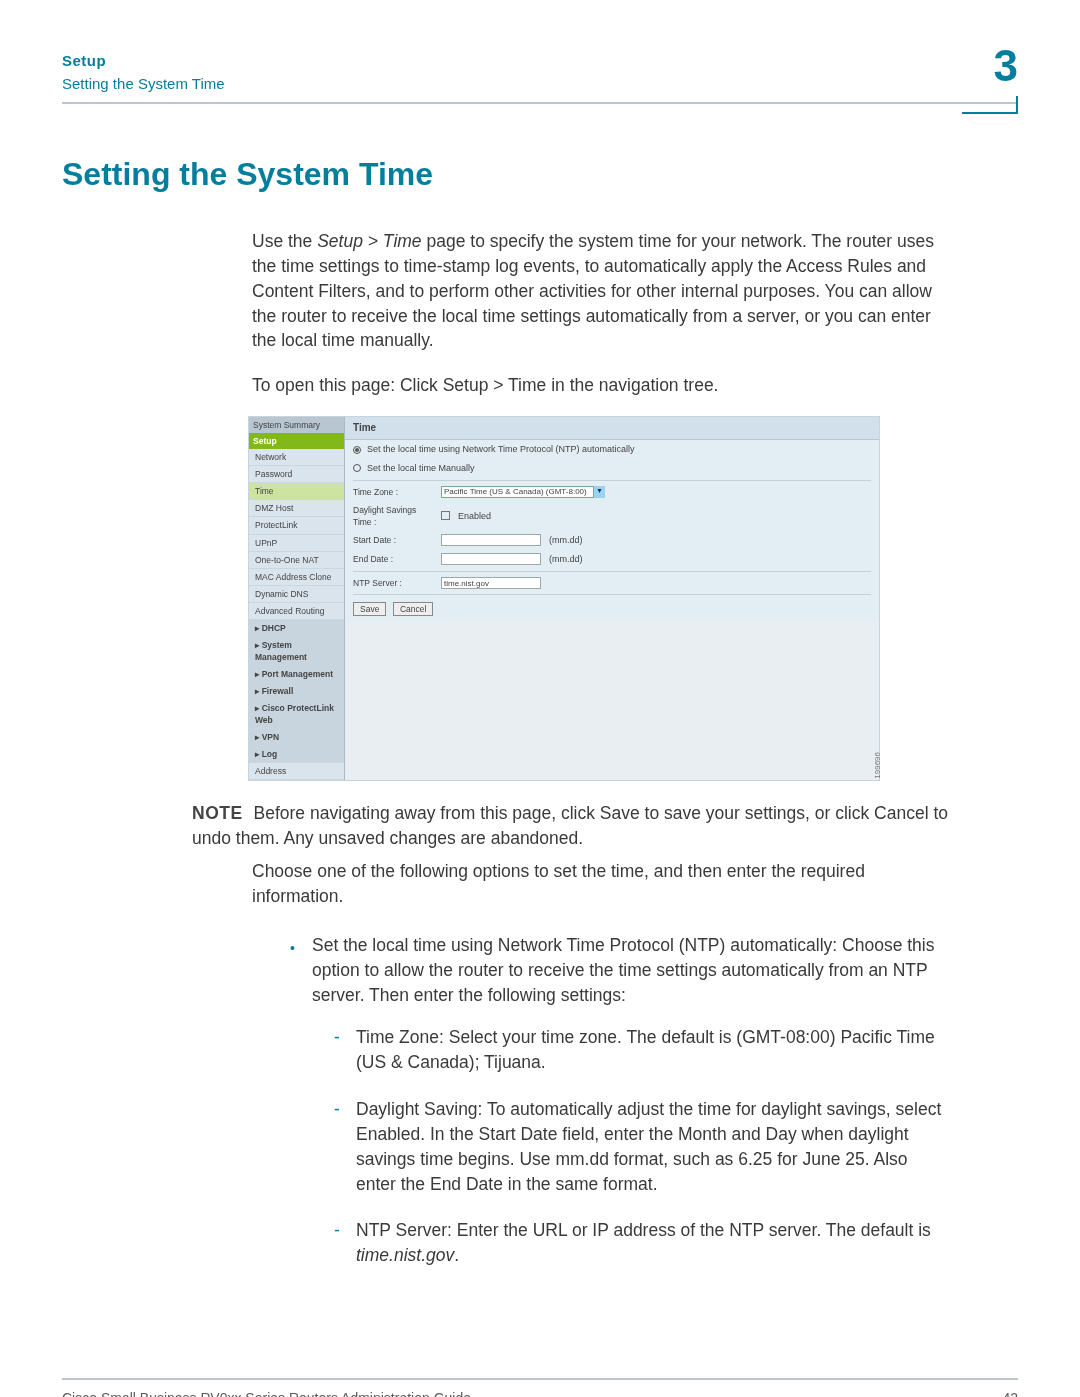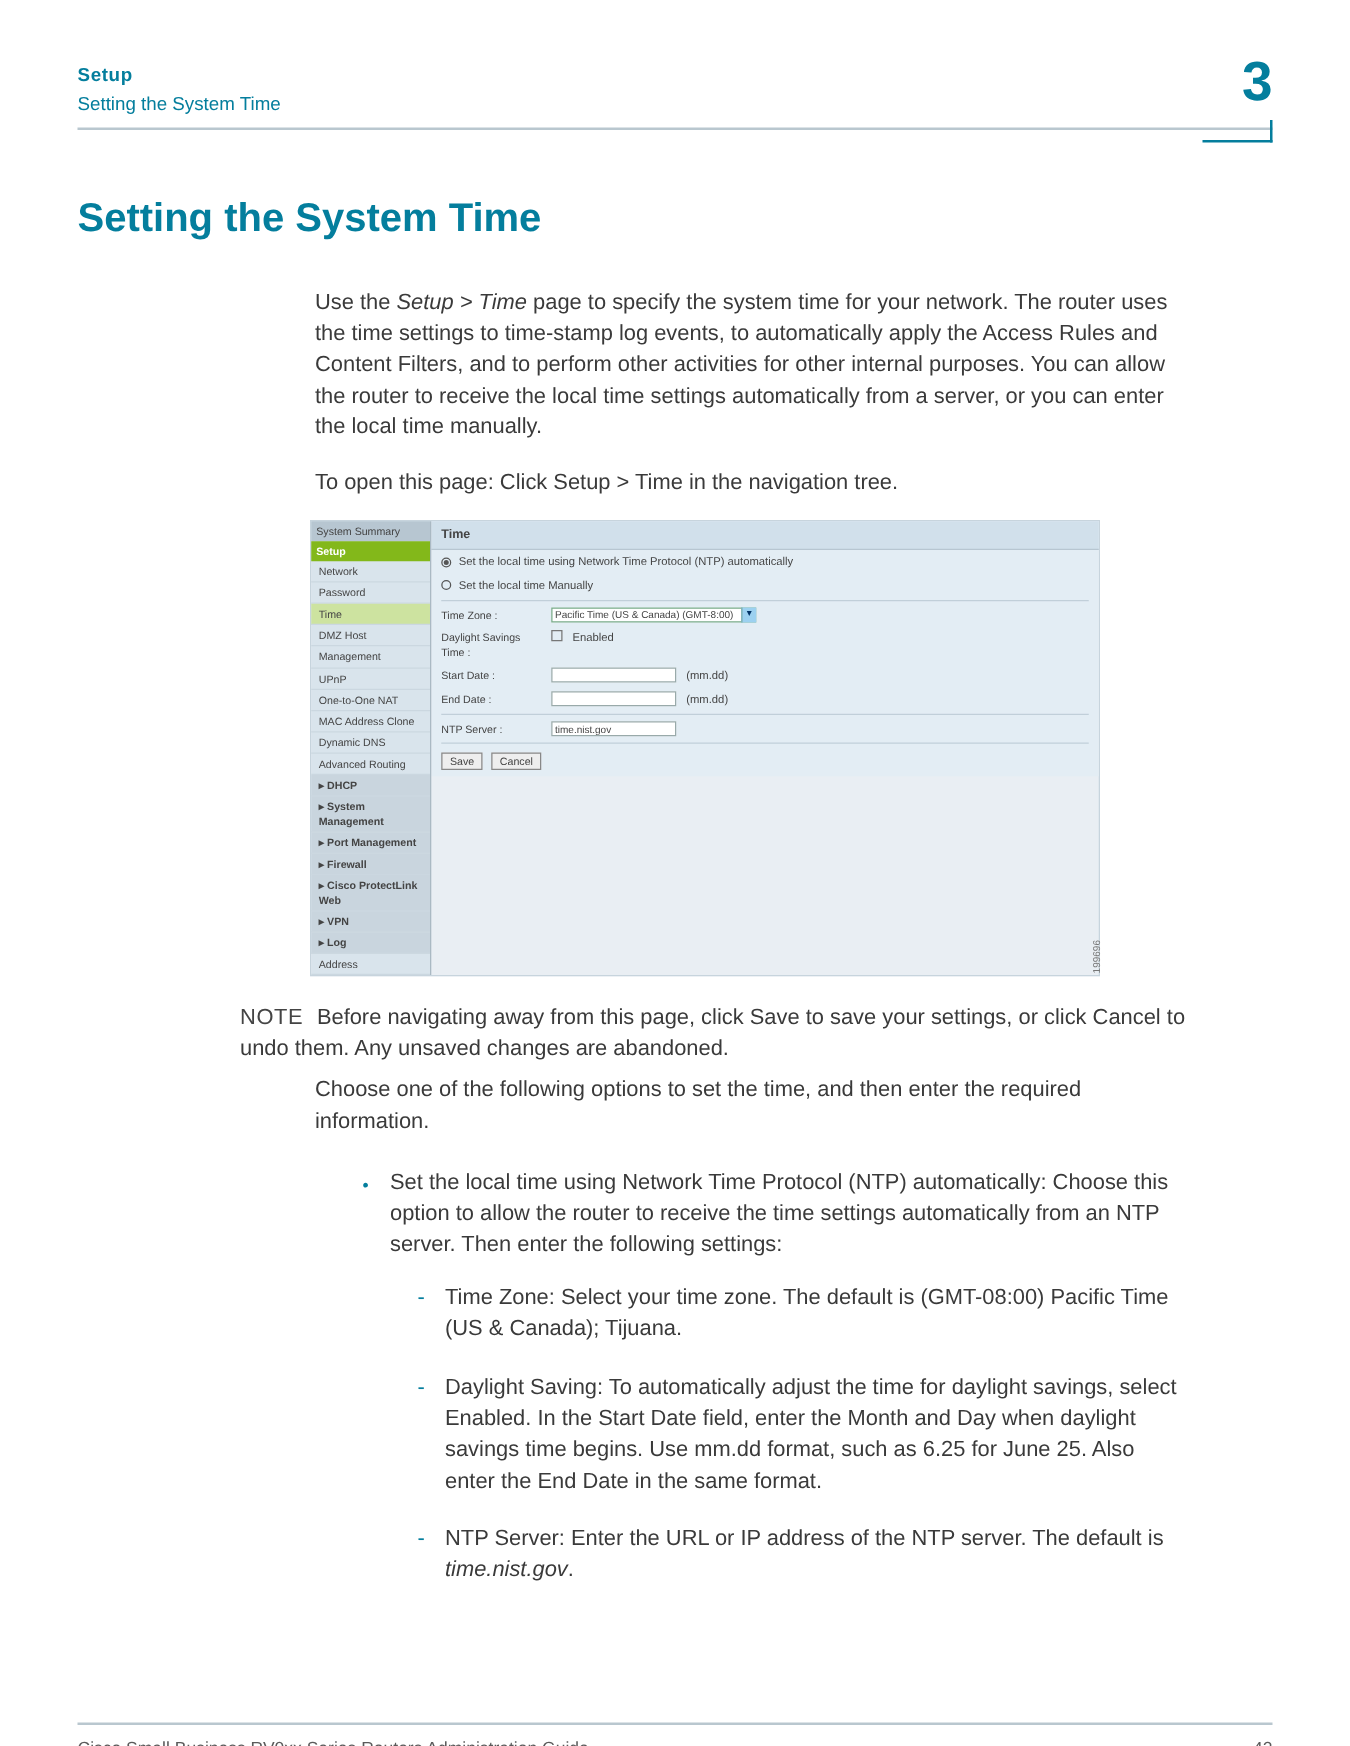--- a/index.html
+++ b/index.html
@@ -8,21 +8,21 @@
 .hdr-left .btxt{color:#047e9d;font-weight:bold;font-size:15px;letter-spacing:.5px}
 .hdr-left .sub{color:#047e9d;font-size:15px;margin-top:6px}
 .chap{font-size:44px;color:#047e9d;font-weight:bold;line-height:1;position:absolute;right:0;top:-8px}
 .chapbox{position:absolute;right:0;top:44px;width:56px;height:18px;border-right:2px solid #047e9d;border-bottom:2px solid #047e9d}
 .rule{border:0;border-top:2px solid #b9c7cf;margin-top:10px}
 h1.title{color:#047e9d;font-size:32px;font-weight:bold;margin:52px 0 36px}
 .body{margin-left:190px;font-size:17.5px;line-height:1.42;max-width:700px}
 .body p{margin:8px 0 18px}
 .body .open{margin-top:20px}
 .note{font-size:17.5px;line-height:1.42;margin-top:20px;margin-left:130px;max-width:760px}
-.note .nlab{font-weight:normal;color:#444;letter-spacing:.5px;margin-right:6px}
+.note .nlab{font-weight:bold;color:#444;letter-spacing:.5px;margin-right:6px}
 .list1{margin-left:38px;margin-top:24px}
 .li1{position:relative;padding-left:22px;margin-bottom:24px}
 .li1::before{content:"•";color:#047e9d;font-size:14px;position:absolute;left:0;top:6px}
 .list2{margin-left:22px;margin-top:18px}
 .li2{position:relative;padding-left:22px;margin-bottom:22px;line-height:1.42}
 .li2::before{content:"-";color:#047e9d;position:absolute;left:0;top:0}
 .i{font-style:italic}
 .b{font-weight:normal}
 .ftr{margin-top:110px}
 .hr2{border:0;border-top:2px solid #b9c7cf}
@@ -31,21 +31,21 @@
 .shot{margin:18px 0 0 -4px;width:632px;border:1px solid #c7d4dd;font-size:9px;color:#444;background:#e9eef3;position:relative}
 .shot .nav{float:left;width:96px;background:#d9e4ec;border-right:1px solid #aab9c3}
 .shot .nav .top{background:#b7c6d1;padding:2px 4px;font-size:8.5px}
 .shot .nav .setup{background:#83b81a;color:#fff;padding:2px 4px;font-weight:bold;font-size:8.5px}
 .shot .nav .it{padding:2px 6px;font-size:8.5px;border-bottom:1px solid #cbd7e0}
 .shot .nav .sel{background:#cde3a0}
 .shot .nav .hd{background:#c9d5de;font-weight:bold}
 .shot .pane{margin-left:96px;background:#e3edf4}
 .shot .ttl{background:#d1e0eb;padding:4px 8px;font-weight:bold;font-size:10px;border-bottom:1px solid #b7c6d1}
 .shot .row{padding:3px 8px;display:flex;align-items:center;gap:6px}
-.shot .fld{display:flex;padding:3px 8px;gap:8px}
+.shot .fld{display:flex;align-items:center;padding:3px 8px;gap:8px}
 .shot .lab{width:80px;display:inline-block;font-size:8.5px}
 .shot .txt{border:1px solid #9aa;background:#fff;height:12px;width:100px;display:inline-block;font-size:8px;padding:0 2px;line-height:12px}
 .shot .sel2{border:1px solid #7a8;background:#fff;height:12px;width:164px;display:flex;justify-content:space-between;align-items:center;font-size:8px;padding:0 2px}
 .shot .dd{background:#9cd1f0;border-left:1px solid #7aa;width:12px;height:12px;text-align:center;line-height:10px;color:#036;font-size:8px;margin:-1px -3px -1px 2px}
 .shot .rad{width:8px;height:8px;border:1px solid #555;border-radius:50%;display:inline-block;position:relative}
 .shot .rad.on::after{content:"";width:4px;height:4px;background:#555;border-radius:50%;position:absolute;top:1px;left:1px}
 .shot .chk{width:9px;height:9px;border:1px solid #777;display:inline-block}
 .shot .btn{border:1px solid #888;background:#eee;padding:1px 6px;font-size:8.5px;margin-right:4px}
 .shot .btns{padding:6px 8px}
 .shot .hr{border-top:1px solid #c1cfd9;margin:2px 8px}
@@ -76,21 +76,21 @@
   </p>
 
   <div class="shot">
     <div class="nav">
       <div class="top">System Summary</div>
       <div class="setup"><span>Setup</span></div>
       <div class="it">Network</div>
       <div class="it">Password</div>
       <div class="it sel">Time</div>
       <div class="it">DMZ Host</div>
-      <div class="it">Management</div>
+      <div class="it">ProtectLink</div>
       <div class="it">UPnP</div>
       <div class="it">One-to-One NAT</div>
       <div class="it">MAC Address Clone</div>
       <div class="it">Dynamic DNS</div>
       <div class="it">Advanced Routing</div>
       <div class="it hd">▸ <span>DHCP</span></div>
       <div class="it hd">▸ <span>System Management</span></div>
       <div class="it hd">▸ <span>Port Management</span></div>
       <div class="it hd">▸ <span>Firewall</span></div>
       <div class="it hd">▸ <span>Cisco ProtectLink Web</span></div>

